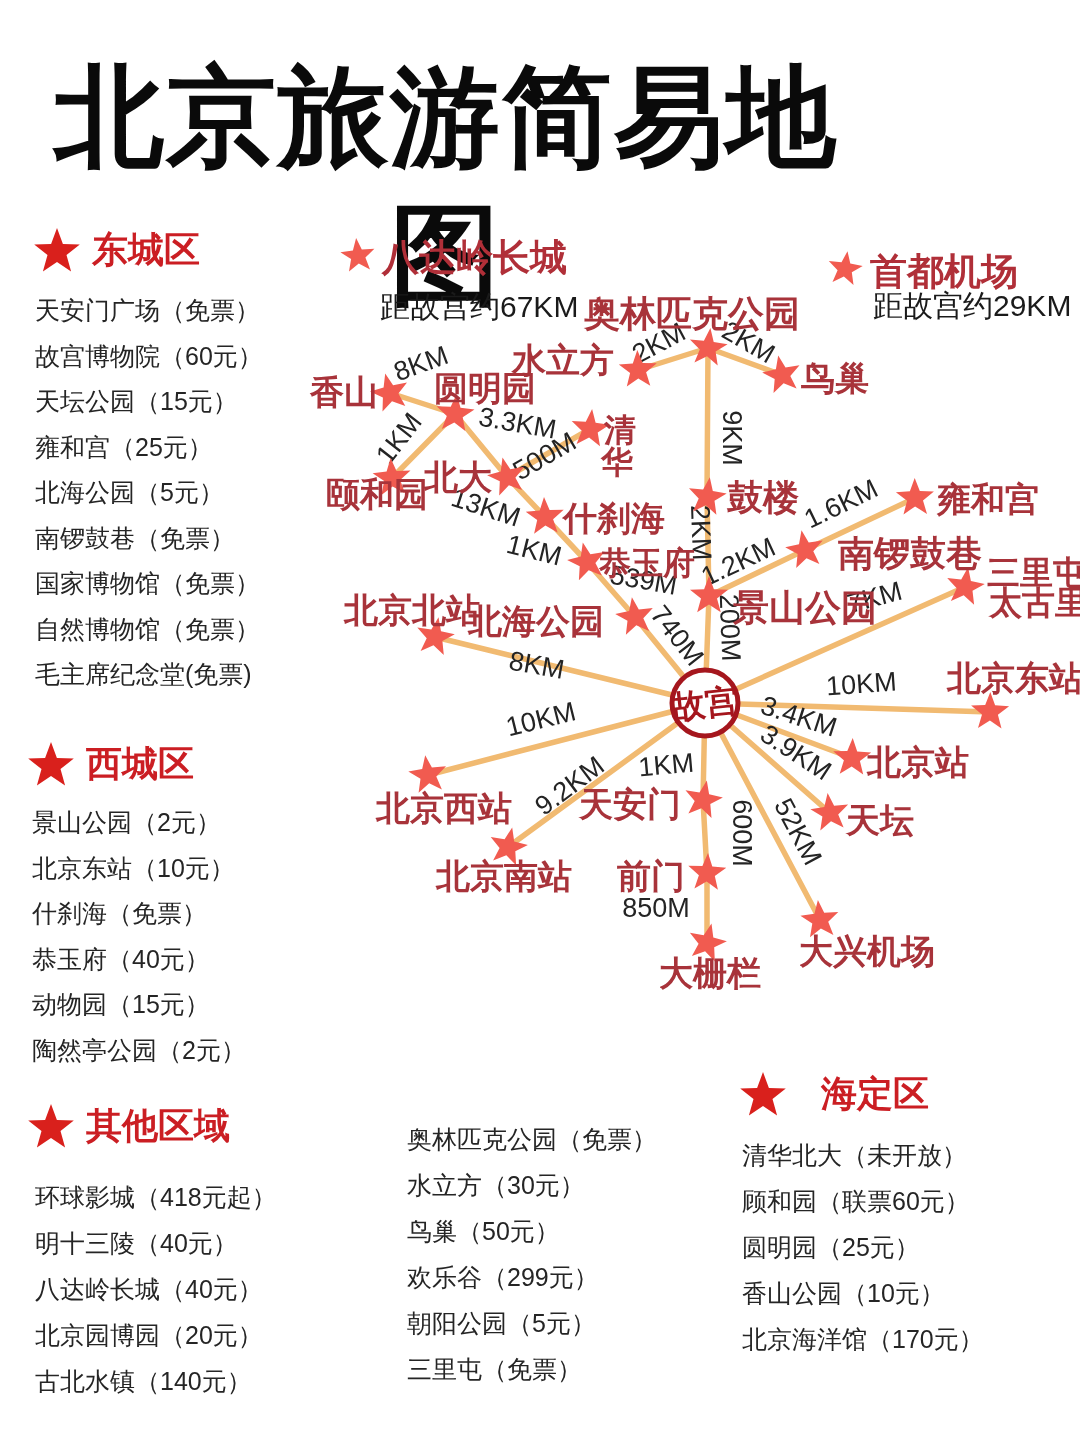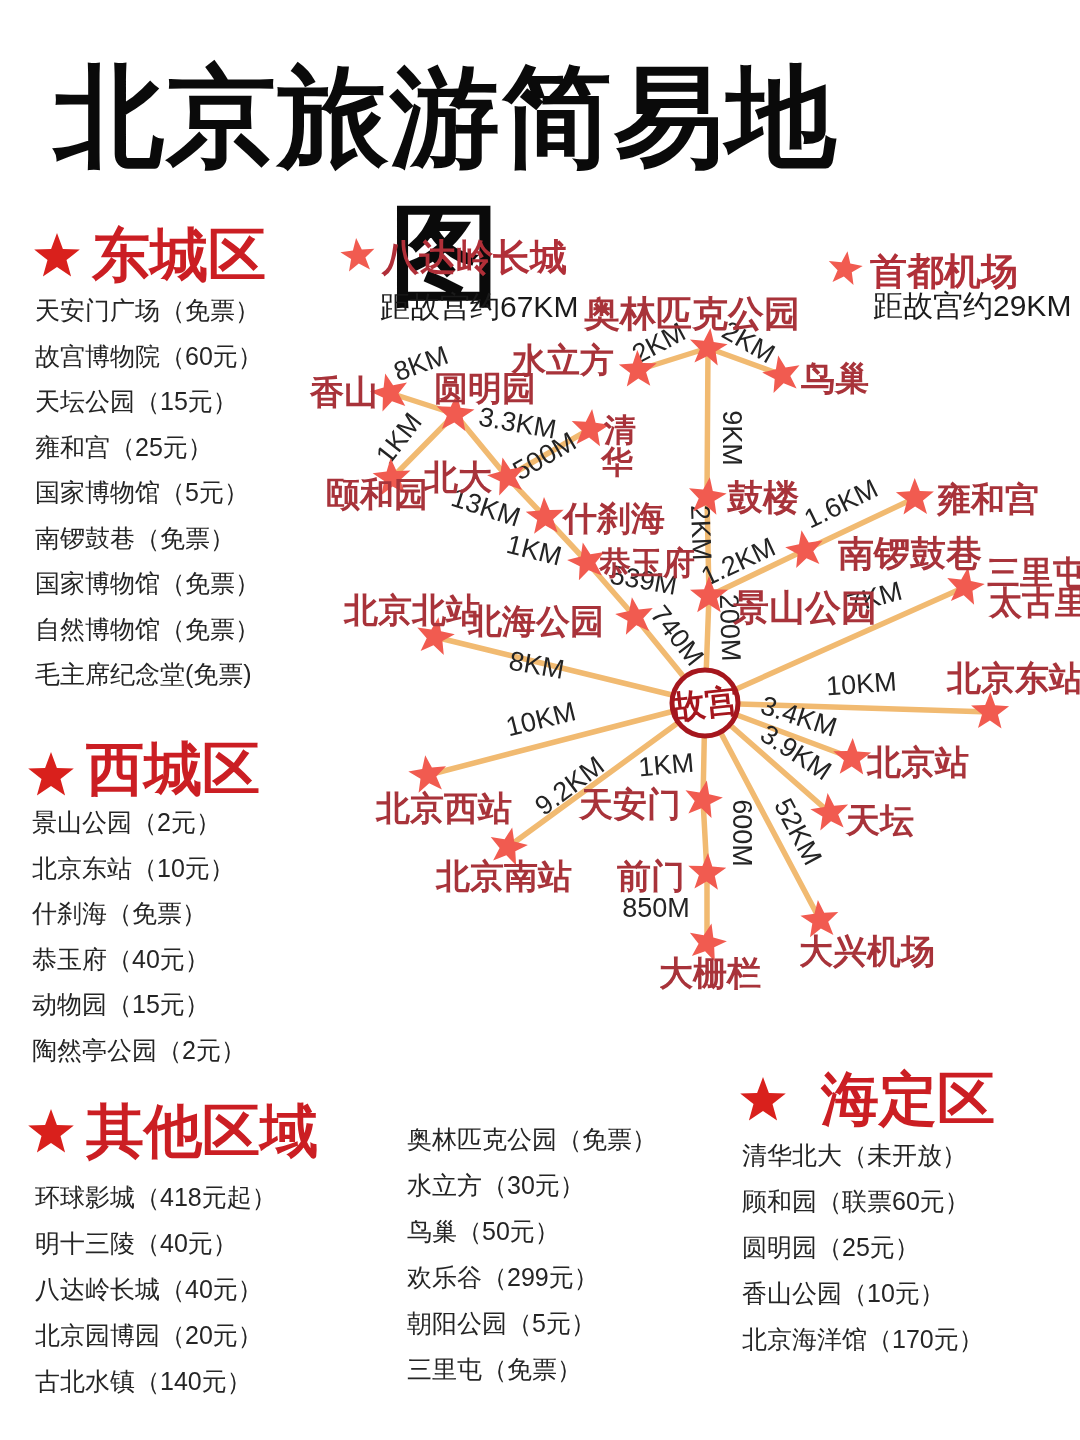--- a/index.html
+++ b/index.html
@@ -2,28 +2,28 @@
 <html><head>
 <meta charset="utf-8">
 <style>
   html,body{margin:0;padding:0;}
   body{width:1080px;height:1440px;background:#ffffff;font-family:"Liberation Sans",sans-serif;}
   .page{position:relative;width:1080px;height:1440px;background:#ffffff;overflow:hidden;}
   .title{position:absolute;left:0;top:48px;width:892px;text-align:center;
          font-size:110px;font-weight:bold;letter-spacing:2px;color:#0a0a0a;line-height:1.25;}
   #map-svg{position:absolute;left:0;top:0;}
   .hdr{position:absolute;display:flex;align-items:center;gap:10px;
-       color:#cb1e23;font-weight:bold;font-size:58px;line-height:1;}
+       color:#cb1e23;font-weight:bold;font-size:36px;line-height:1;}
   .hdr .star-box{width:50px;height:48px;flex:0 0 auto;}
   .hdr .star-box path{fill:#d9201c;}
   .lst{position:absolute;font-size:25px;color:#252525;white-space:nowrap;}
   .lst .poi{height:46px;line-height:46px;}
   #lst-dc .poi,#lst-xc .poi{height:45.5px;line-height:45.5px;}
   #hdr-dc{left:32px;top:226px;}   #lst-dc{left:35px;top:288px;}
-  #hdr-xc{left:26px;top:740px;align-items:flex-end;}   #lst-xc{left:32px;top:800px;}
+  #hdr-xc{left:26px;top:740px;}   #lst-xc{left:32px;top:800px;}
   #hdr-qt{left:26px;top:1102px;}  #lst-qt{left:35px;top:1174px;}
   #hdr-cy{left:396px;top:1060px;} #lst-cy{left:407px;top:1116px;}
   #hdr-hd{left:738px;top:1070px;gap:33px;} #lst-hd{left:742px;top:1132px;}
 </style>
 </head>
 <body>
 
 <div class="page">
 
   <div class="title">北京旅游简易地图</div>
@@ -149,21 +149,21 @@
     <svg class="star-box" viewBox="0 0 50 48">
         <path d="M25,2 L30.9,17.9 L47.8,18.6 L34.5,29.1 L39.1,45.4 L25,36 L10.9,45.4 L15.5,29.1 L2.2,18.6 L19.1,17.9 Z"></path>
       </svg>
     <span>东城区</span>
   </div>
   <div class="lst" id="lst-dc">
       <div class="poi">天安门广场（免票）</div>
       <div class="poi">故宫博物院（60元）</div>
       <div class="poi">天坛公园（15元）</div>
       <div class="poi">雍和宫（25元）</div>
-      <div class="poi">国家博物馆（5元）</div>
+      <div class="poi">北海公园（5元）</div>
       <div class="poi">南锣鼓巷（免票）</div>
       <div class="poi">国家博物馆（免票）</div>
       <div class="poi">自然博物馆（免票）</div>
       <div class="poi">毛主席纪念堂(免票)</div>
     </div>
 
   <div class="hdr" id="hdr-xc">
     <svg class="star-box" viewBox="0 0 50 48">
         <path d="M25,2 L30.9,17.9 L47.8,18.6 L34.5,29.1 L39.1,45.4 L25,36 L10.9,45.4 L15.5,29.1 L2.2,18.6 L19.1,17.9 Z"></path>
       </svg>

